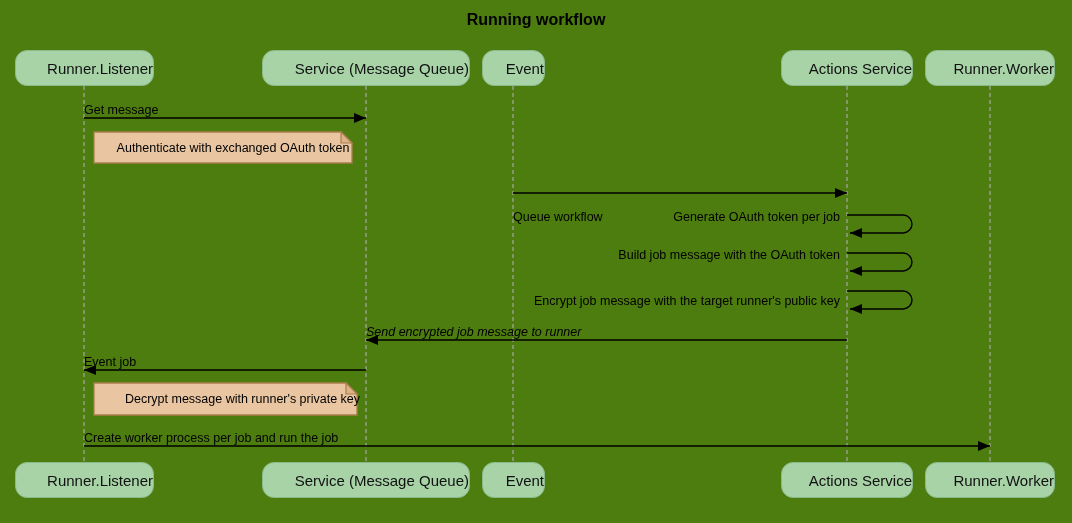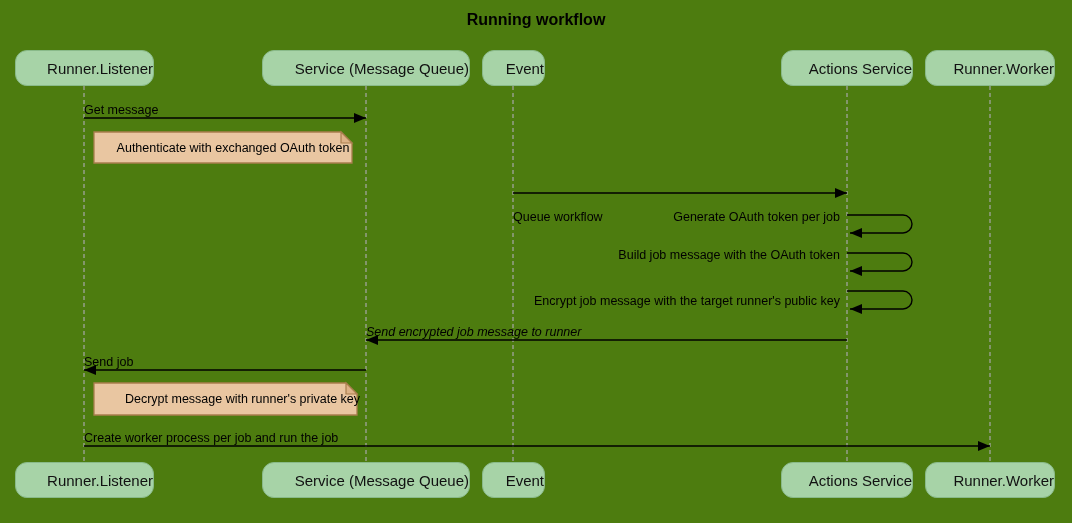--- a/index.html
+++ b/index.html
@@ -115,19 +115,19 @@
   <div class="actor row-bottom" style="left:925px;width:130px;">
       <span>Runner.Worker</span>
     </div>
 
   <div class="msg" style="left:84px;width:282px;top:102px;">Get message</div>
   <div class="msg" style="left:513px;width:334px;top:177px;margin-top:32px;">Queue workflow</div>
   <div class="msg self" style="right:232px;top:209px;">Generate OAuth token per job</div>
   <div class="msg self" style="right:232px;top:247px;">Build job message with the OAuth token</div>
   <div class="msg self" style="right:232px;top:285px;margin-top:8px;">Encrypt job message with the target runner's public key</div>
   <div class="msg" style="left:366px;width:481px;top:324px;font-style:italic;">Send encrypted job message to runner</div>
-  <div class="msg" style="left:84px;width:282px;top:354px;">Send job</div>
+  <div class="msg" style="left:84px;width:282px;top:354px;">Event job</div>
   <div class="msg" style="left:84px;width:906px;top:430px;">Create worker process per job and run the job</div>
 
   <div class="note-label" style="left:94px;top:132px;width:258px;height:31px;padding-left:20px;">Authenticate with exchanged OAuth token</div>
   <div class="note-label" style="left:111px;top:383px;width:263px;height:32px;">Decrypt message with runner's private key</div>
 
 </div>
 
 </body></html>

